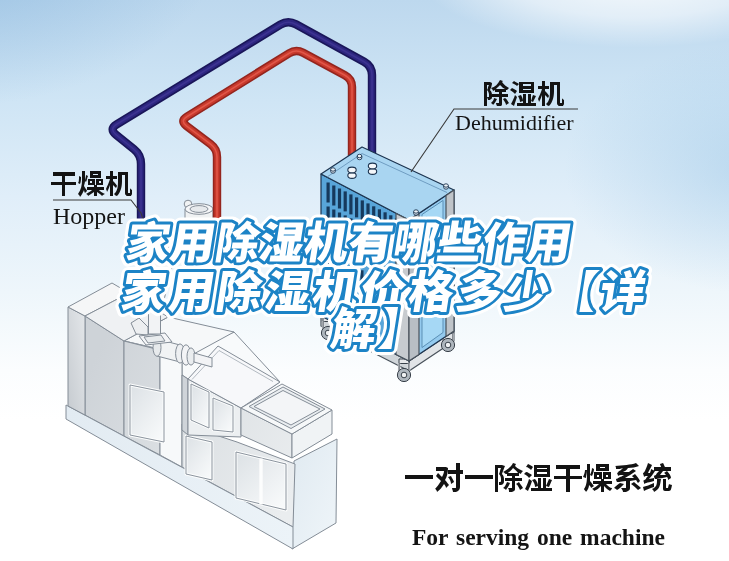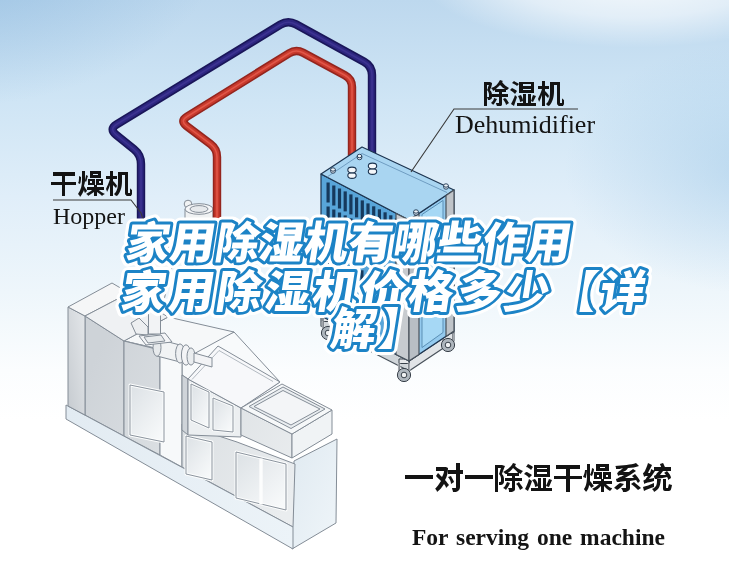--- a/index.html
+++ b/index.html
@@ -8,21 +8,21 @@
     font-family:"Liberation Serif", serif;
     background:
       radial-gradient(40% 18% at 87% -5%, rgba(255,255,255,0.92) 0%, rgba(255,255,255,0.55) 45%, rgba(255,255,255,0) 75%),
       radial-gradient(38% 32% at 104% 30%, rgba(148,194,228,0.45) 0%, rgba(148,194,228,0) 70%),
       radial-gradient(60% 48% at -8% -12%, rgba(110,165,212,0.5) 0%, rgba(110,165,212,0) 65%),
       linear-gradient(to bottom, #bdd8ee 0%, #cfe5f5 18%, #e0eef9 35%, #eef6fb 52%, #fbfdfe 66%, #ffffff 75%);
   }
   .stage svg.art { position:absolute; left:0; top:0; }
   .en-label { position:absolute; color:#141414; white-space:nowrap; }
   .hopper-en { left:53px; top:203px; font-size:24px;text-align:center; }
-  .dehu-en { left:455px; top:110px; font-size:26px; }
+  .dehu-en { left:455px; top:110px; font-size:22px; }
   .serving-en { left:412px; top:524px; font-size:23.5px; font-weight:bold; word-spacing:2px; }
   .zh-hidden { position:absolute; left:0; top:0; color:transparent; font-size:10px; pointer-events:none; user-select:none; }
 </style>
 </head>
 <body>
 
 <div class="stage">
   <svg class="art" width="729" height="561" viewBox="0 0 729 561">
 
 <defs>

